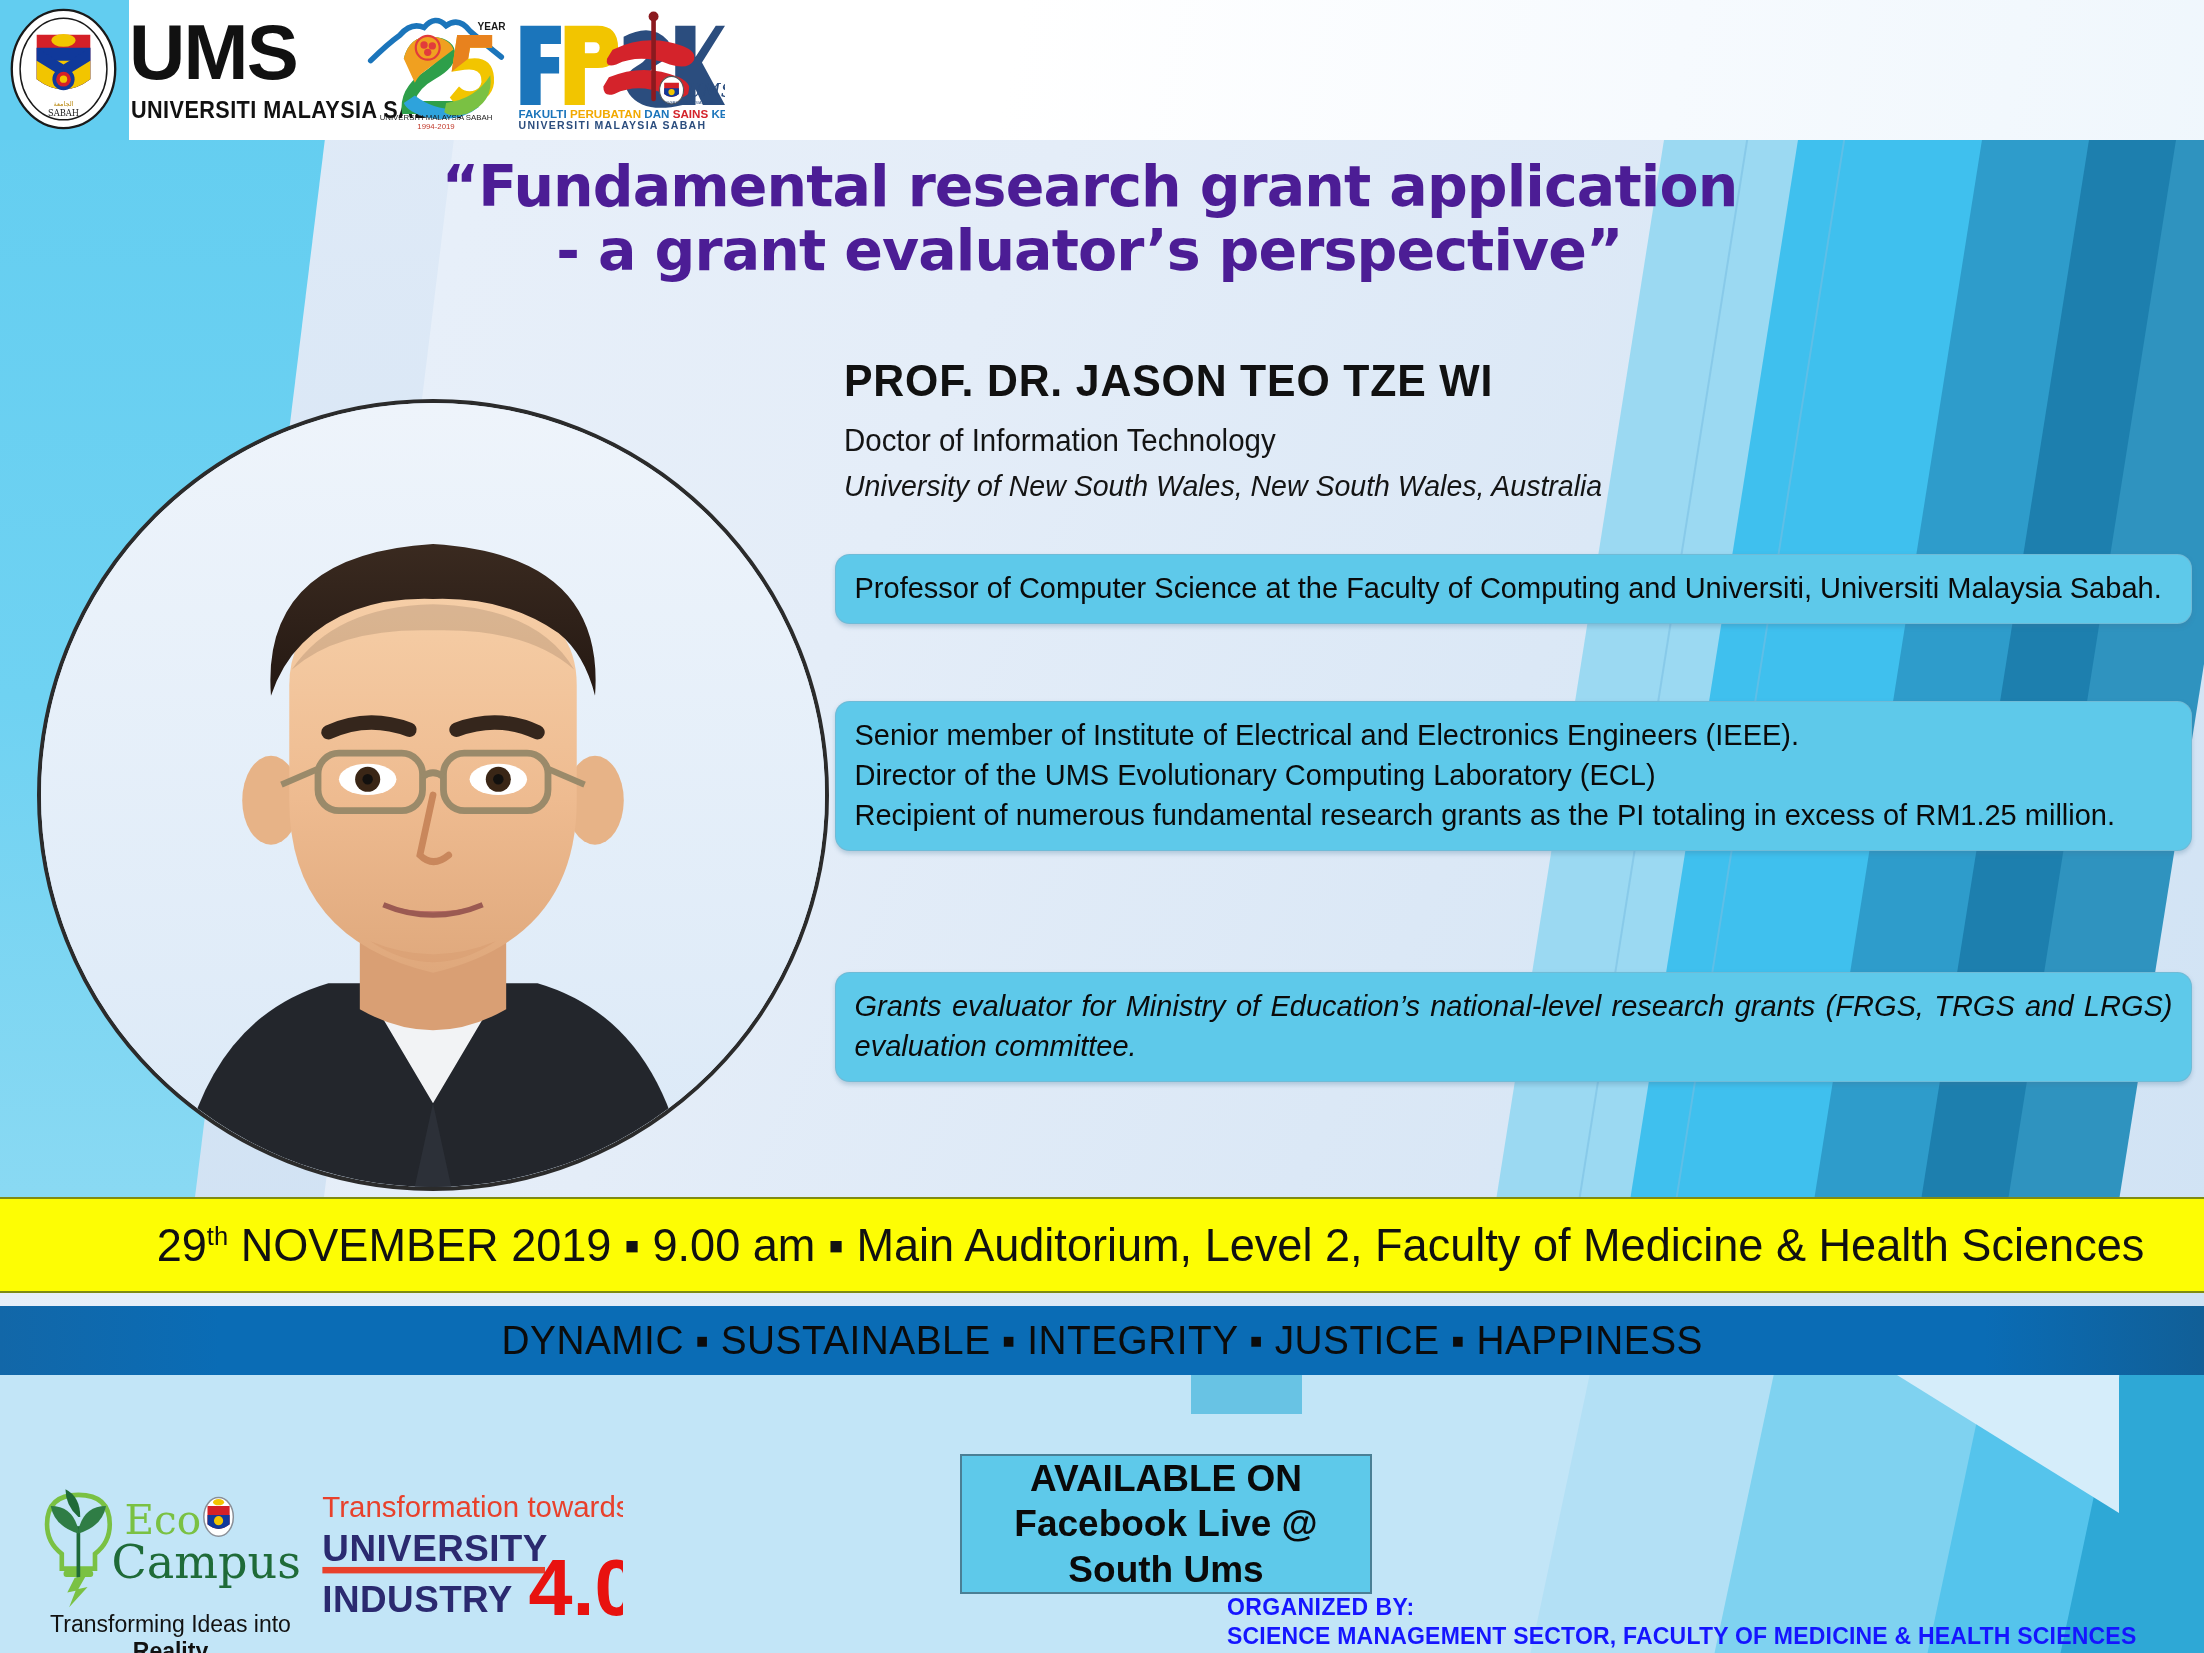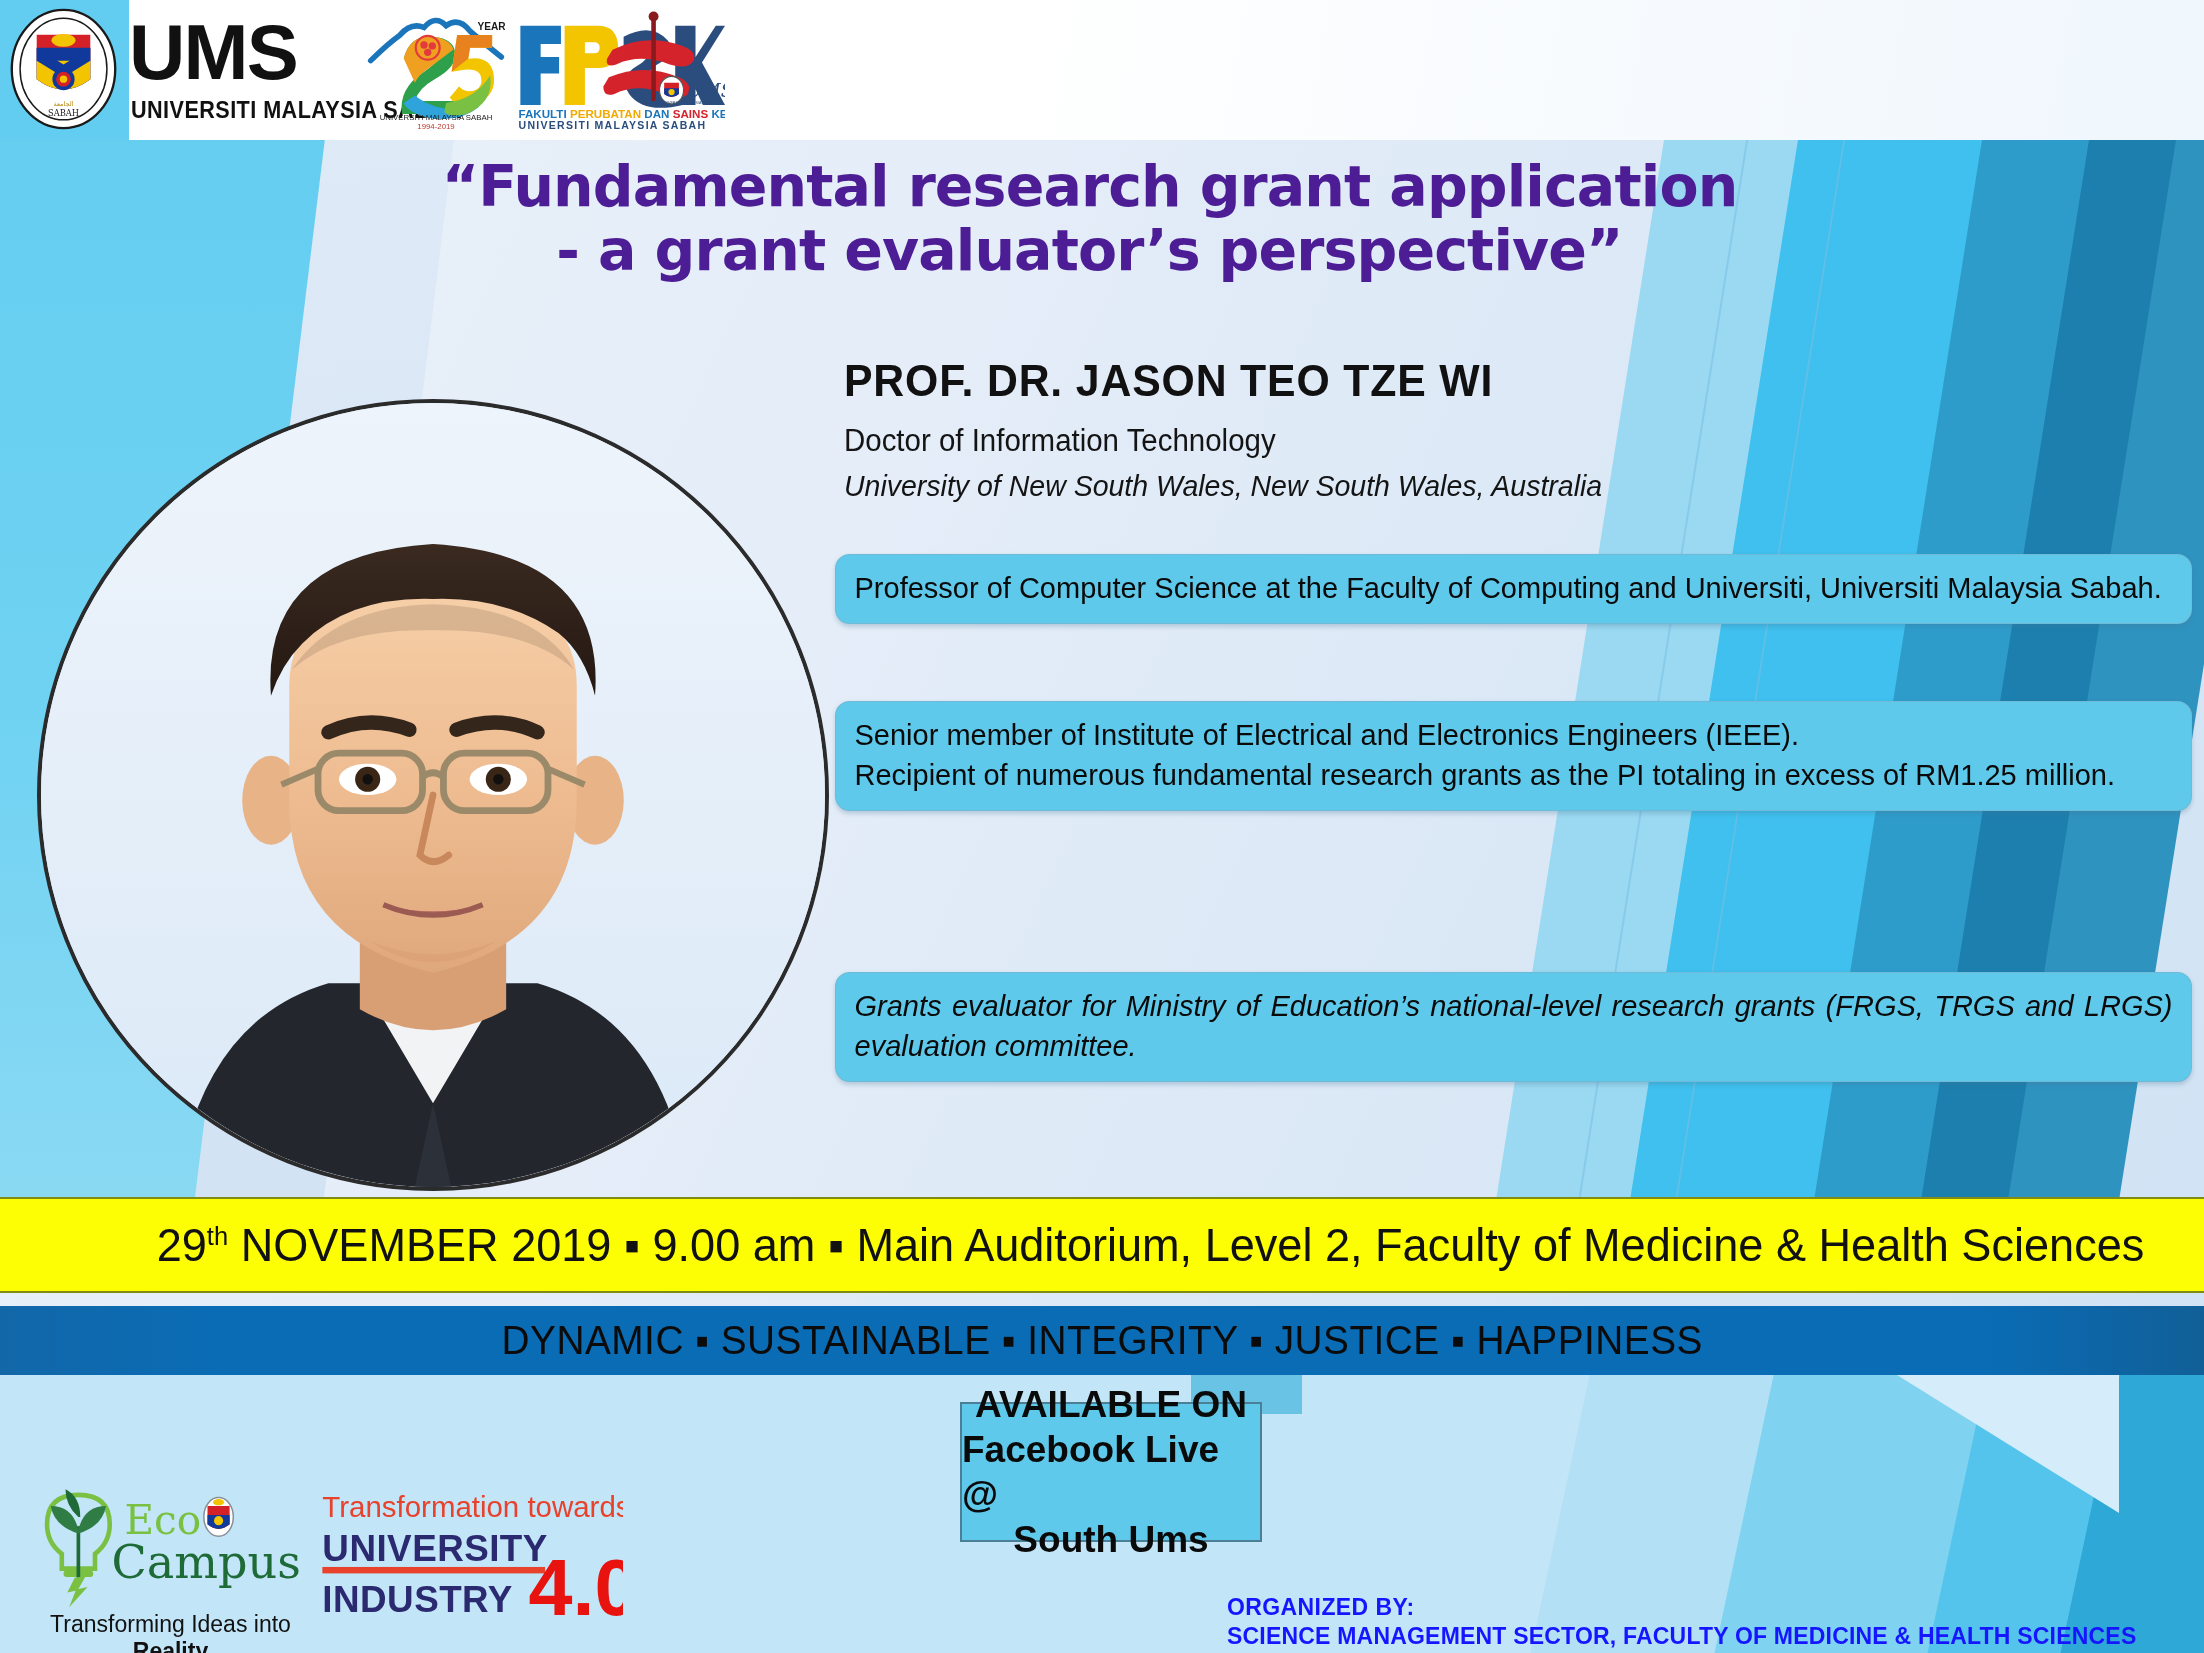--- a/index.html
+++ b/index.html
@@ -162,21 +162,21 @@
 
   .eco{position:absolute;left:23px;top:1469px;width:286px;height:166px;}
   .eco-tag{
     position:absolute;left:23px;top:1611px;width:295px;text-align:center;
     font-size:23px;color:#111;
   }
   .eco-tag b{font-weight:bold;}
   .ui40{position:absolute;left:318px;top:1486px;width:305px;height:138px;}
 
   .fb-box{
-    position:absolute;left:960px;top:1402px;width:302px;height:140px;
+    position:absolute;left:960px;top:1454px;width:412px;height:140px;
     background:#5ec9ea;border:2.8px solid #4a7f95;box-sizing:border-box;
     display:flex;flex-direction:column;align-items:center;justify-content:center;
     font-weight:bold;font-size:37px;line-height:1.22;color:#0a0a0a;
     text-align:left;
   }
 
   .org{
     position:absolute;left:1227px;top:1593px;width:977px;
     color:#1515ff;font-weight:bold;line-height:1.24;
   }
@@ -326,20 +326,21 @@
       <path d="M126 206 Q150 216 174 206 Q150 222 126 206 Z" fill="#d79c70" opacity=".5"></path>
     </svg>
   </div>
 
   <div class="biobox" id="bio0">
     <p>Professor of Computer Science at the Faculty of Computing and Universiti, Universiti Malaysia Sabah.</p>
   </div>
   <div class="biobox" id="bio1">
     <p>
         <span style="display: block;">Senior member of Institute of Electrical and Electronics Engineers (IEEE).</span>
+        <span style="display: block;">Director of the UMS Evolutionary Computing Laboratory (ECL)</span>
         <span style="display: block;">Recipient of numerous fundamental research grants as the PI totaling in excess of RM1.25 million.</span>
       </p>
   </div>
   <div class="biobox" id="bio2">
     <p>
         <span style="display: block;">Grants evaluator for Ministry of Education’s national-level research grants (FRGS, TRGS and LRGS) evaluation committee.</span>
       </p>
   </div>
 
   <div class="sp-name">PROF. DR. JASON TEO TZE WI</div>

